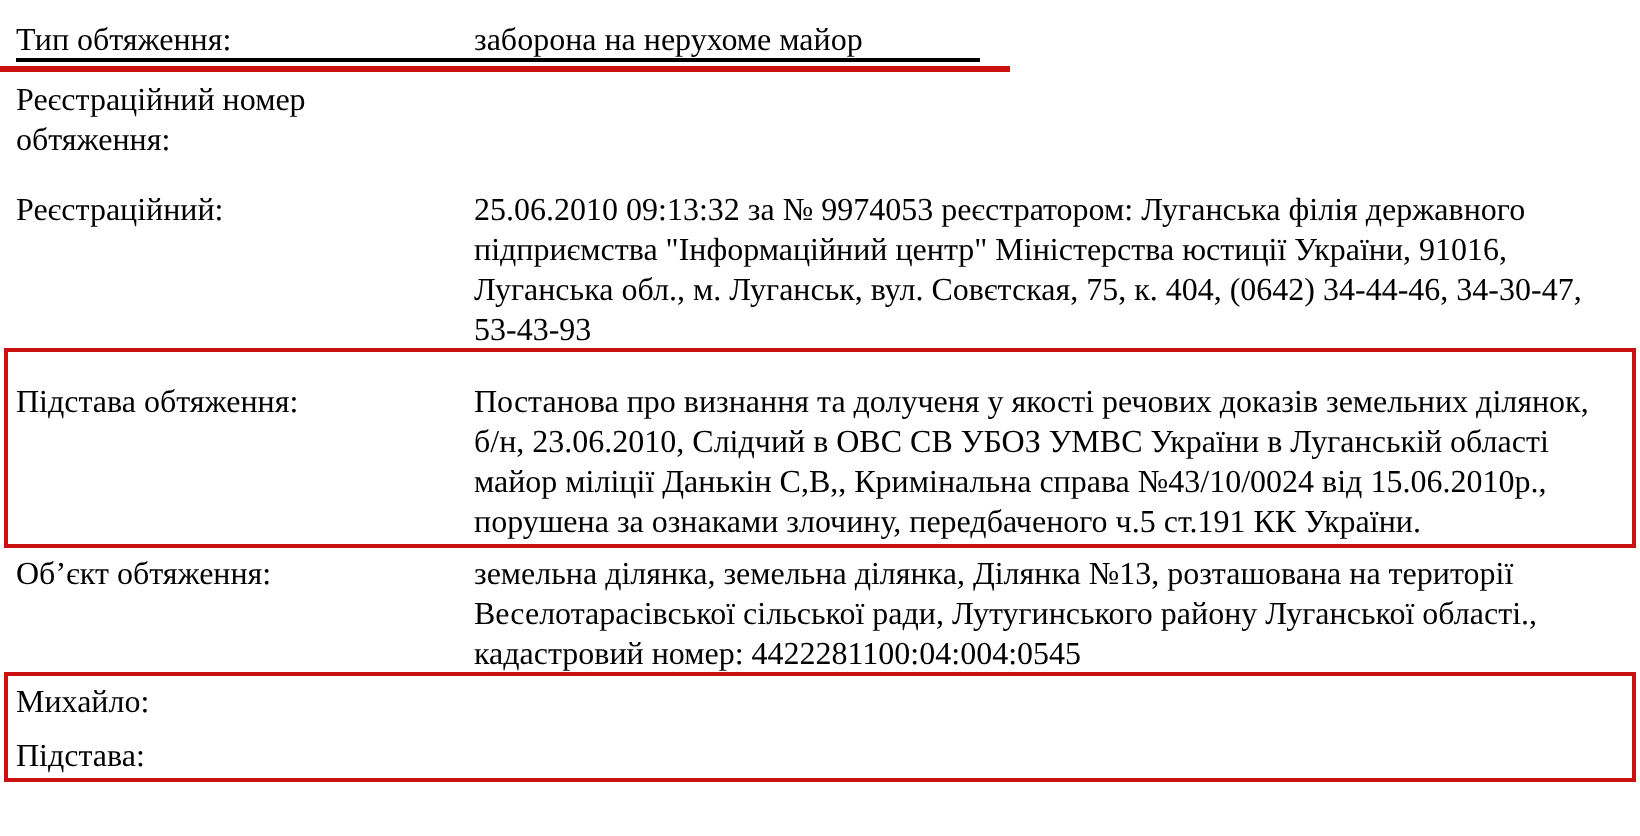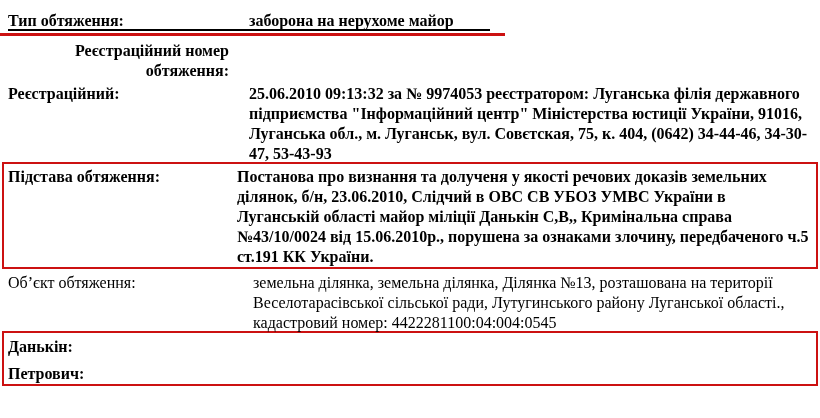--- a/index.html
+++ b/index.html
@@ -10,44 +10,43 @@
     color: var(--ink);
     font-family: "Liberation Serif", serif;
     font-size: 16px;
     line-height: 20px;
     overflow: hidden;
   }
   .page { padding: 11px 8px 0 8px; box-sizing: border-box; }
   .row { display: flex; align-items: flex-start; }
   .label { width: 229px; flex: none; padding-right: 8px; box-sizing: border-box; }
   .value { width: 572px; flex: none; }
-  .bold { font-weight: bold; gap: 12px; }
+  .bold { font-weight: normal; }
 
   
   .row-first-wrap { position: relative; margin-bottom: 10px; }
   .black-underline {
     position: absolute; left: 0px; top: 18px;
     width: 482px; height: 2px; background: var(--ink);
   }
   .red-underline {
     position: absolute; left: -8px; top: 22px;
     width: 505px; height: 3px; background: var(--red);
   }
 
-  .row-regnum { margin-bottom: 3px; text-align: right; }
+  .row-regnum { margin-bottom: 15px; }
   .row-registered { margin-bottom: 0; }
 
   .red-box {
     border: 2px solid var(--red);
     margin: 0 -6px;
-    padding: 3px 0 0 4px;
-    font-weight: bold;
+    padding: 16px 0 0 4px;
   }
   .red-box-grounds { margin-top: -2px; margin-bottom: 4px; }
-  .row-object { margin-top: 2px; margin-bottom: 0; gap: 16px; }
+  .row-object { margin-top: 2px; margin-bottom: 0; }
   .red-box-parties { margin-top: -2px; padding-top: 4px; padding-bottom: 0; }
   .row-owner { margin-bottom: 7px; }
 </style>
 </head>
 <body>
 
 <div class="page">
 
   <div class="row-first-wrap">
     <div class="row bold">
@@ -74,20 +73,20 @@
     </div>
   </div>
 
   <div class="row row-object">
     <div class="label">Об’єкт обтяження:</div>
     <div class="value">земельна ділянка, земельна ділянка, Ділянка №13, розташована на території Веселотарасівської сільської ради, Лутугинського району Луганської області., кадастровий номер: 4422281100:04:004:0545</div>
   </div>
 
   <div class="red-box red-box-parties">
     <div class="row row-owner">
-      <div class="label">Данькін:</div>
+      <div class="label">Михайло:</div>
     </div>
     <div class="row">
-      <div class="label">Петрович:</div>
+      <div class="label">Підстава:</div>
     </div>
   </div>
 
 </div>
 
 </body></html>

